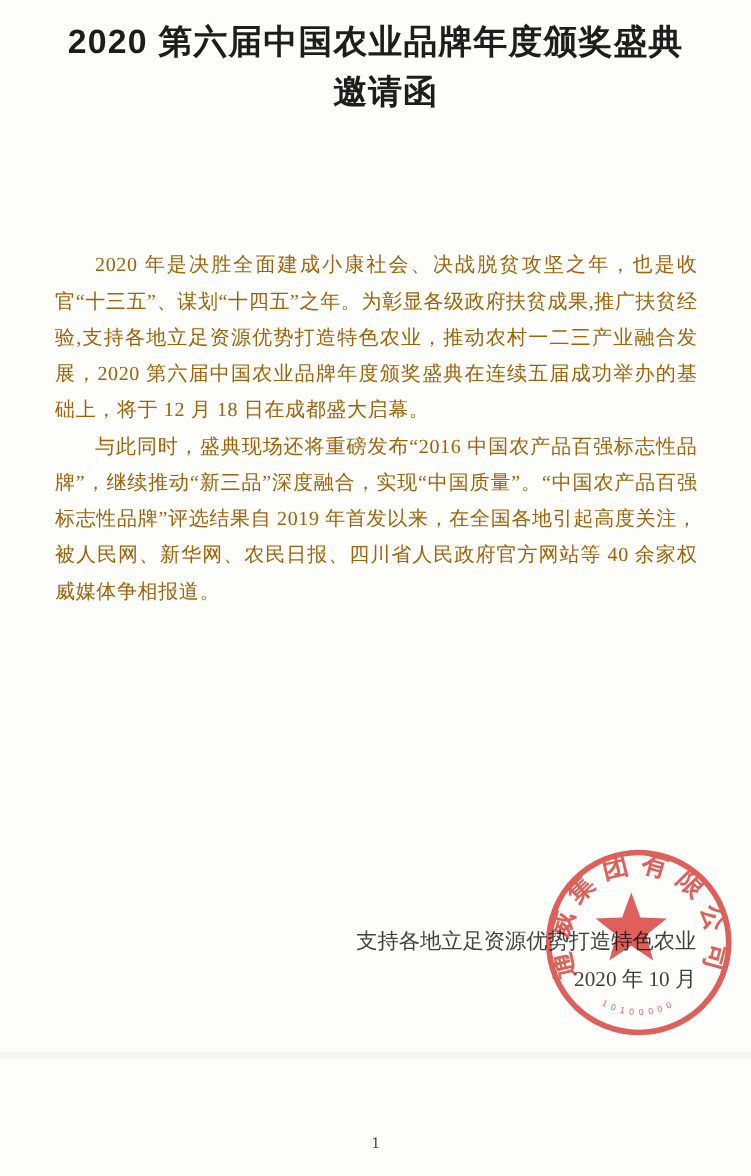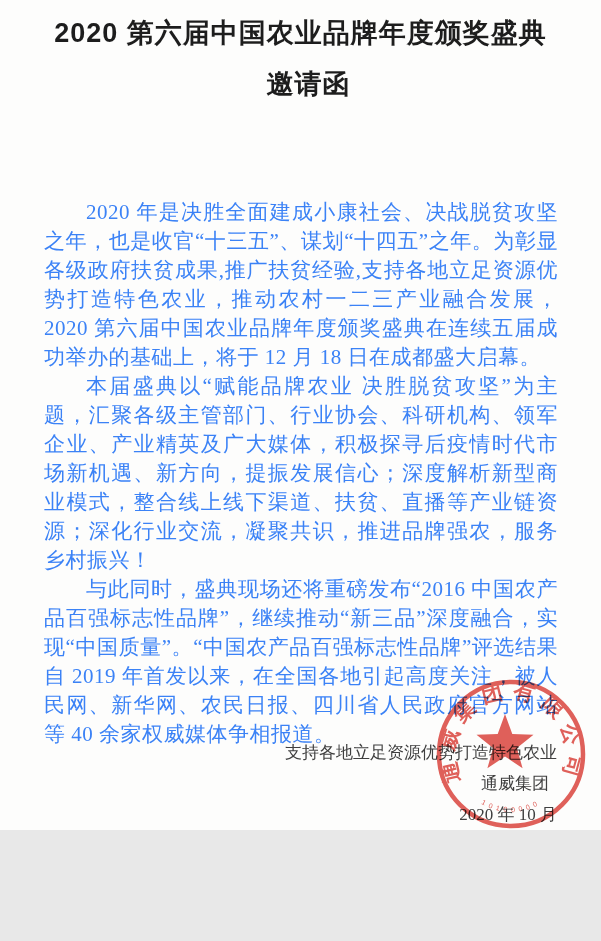--- a/index.html
+++ b/index.html
@@ -1,49 +1,49 @@
 <!DOCTYPE html>
 <html><head>
 <meta charset="utf-8">
 <style>
   html, body { margin: 0; padding: 0; background: #e8e8e8; }
   .page {
     position: relative;
     width: 601px;
-    height: 830px;
+    height: 941px;
     margin: 0 auto;
     background: #fdfdfc;
     overflow: hidden;
     font-family: "Liberation Serif", serif;
     color: #3d3d3d;
   }
   .title1, .title2 {
     position: absolute;
     left: 0; right: 0;
     text-align: center;
     font-family: "Liberation Sans", sans-serif;
     font-weight: 700;
     font-size: 27px;
     line-height: 32px;
     color: #1d1d1d;
     letter-spacing: 1px;
     margin: 0;
   }
   .title1 { top: 17px; }
-  .title2 { top: 68px; padding-left: 16px; }
+  .title2 { top: 57px; padding-left: 16px; }
   .body-text {
     position: absolute;
     left: 44px;
     width: 514px;
     top: 198px;
-    font-size: 21px;
+    font-size: 16px;
     line-height: 29px;
     text-align: justify;
     letter-spacing: 0.5px;
-    color: #3b82f6;
+    color: #a16207;
   }
   .body-text p { margin: 0; text-indent: 2em; }
   .signature {
     position: absolute;
     right: 44px;
     top: 737px;
     text-align: right;
     font-size: 17px;
     color: #3f3f3f;
     z-index: 2;
@@ -94,27 +94,25 @@
 </head>
 <body>
 
 <div class="page">
 
   <h1 class="title1">2020 第六届中国农业品牌年度颁奖盛典</h1>
   <h2 class="title2">邀请函</h2>
 
   <div class="body-text">
     <p>2020 年是决胜全面建成小康社会、决战脱贫攻坚之年，也是收官“十三五”、谋划“十四五”之年。为彰显各级政府扶贫成果,推广扶贫经验,支持各地立足资源优势打造特色农业，推动农村一二三产业融合发展，2020 第六届中国农业品牌年度颁奖盛典在连续五届成功举办的基础上，将于 12 月 18 日在成都盛大启幕。</p>
-    <p>本届盛典以“赋能品牌农业 决胜脱贫攻坚”为主题，汇聚各级主管部门、行业协会、科研机构、领军企业、产业精英及广大媒体，积极探寻后疫情时代市场新机遇、新方向，提振发展信心；深度解析新型商业模式，整合线上线下渠道、扶贫、直播等产业链资源；深化行业交流，凝聚共识，推进品牌强农，服务乡村振兴！</p>
     <p>与此同时，盛典现场还将重磅发布“2016 中国农产品百强标志性品牌”，继续推动“新三品”深度融合，实现“中国质量”。“中国农产品百强标志性品牌”评选结果自 2019 年首发以来，在全国各地引起高度关注，被人民网、新华网、农民日报、四川省人民政府官方网站等 40 余家权威媒体争相报道。</p>
   </div>
 
   <div class="signature">
     <div class="sig-committee">支持各地立足资源优势打造特色农业</div>
-    <div class="sig-company">通威集团</div>
     <div class="sig-date">2020 年 10 月</div>
   </div>
 
   <div class="seal">
     <svg viewBox="0 0 164 164" xmlns="http://www.w3.org/2000/svg">
       <defs>
         <path id="ringPath" d="M 32.5 106 A 56 56 0 1 1 129.5 106" fill="none"></path>
         <path id="serialPath" d="M 47.7 125.5 A 58 58 0 0 0 114.3 125.5" fill="none"></path>
       </defs>
       <circle cx="81" cy="78" r="72" fill="none" stroke-width="4.5" stroke="#dd4b44"></circle>

